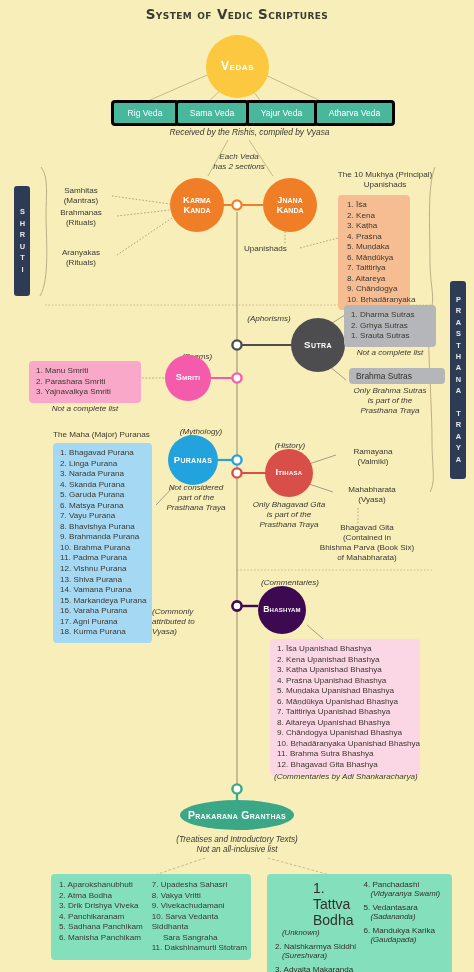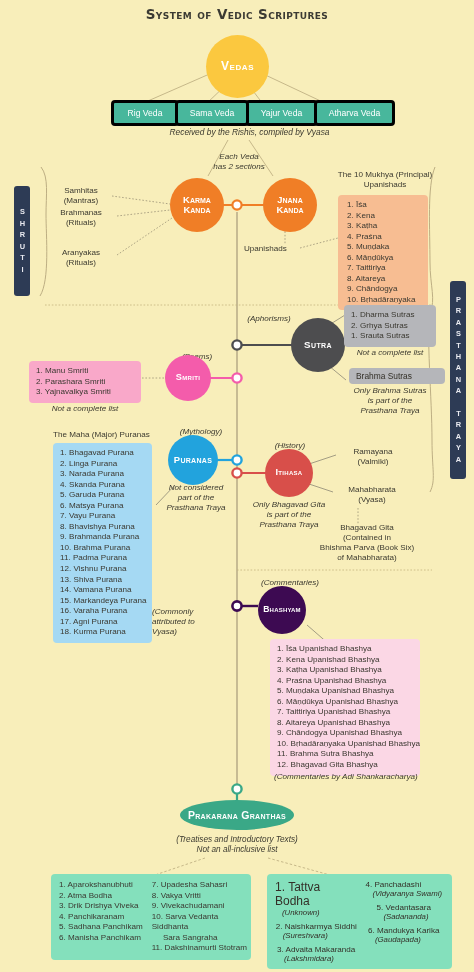--- a/index.html
+++ b/index.html
@@ -68,21 +68,21 @@
 
   .vbar{
     position:absolute;background:#2d3b55;border-radius:3px;
     display:flex;flex-direction:column;align-items:center;justify-content:center;
     color:#e9eaf0;font-size:7.4px;font-weight:700;letter-spacing:0;
     line-height:1.6;padding:4px 0;box-sizing:border-box;
   }
   .vbar span{display:block;}
 
   .twocol{display:flex;gap:9px;}
-  .twocol .col{display:flex;flex-direction:column;align-items:center;}
+  .twocol .col{display:flex;flex-direction:column;}
 </style>
 </head>
 <body>
 
 <div id="root">
 
   <svg class="layer" viewBox="0 0 474 972">
 
     <g stroke="#b9a97c" stroke-width="0.8" fill="none">
       <path d="M214,72 L141,104"></path>
@@ -211,21 +211,21 @@
   <div class="lbl c" style="left:48px;top:186px;width:66px;white-space:pre-line;">Samhitas
 (Mantras)</div>
   <div class="lbl c" style="left:48px;top:208px;width:66px;white-space:pre-line;">Brahmanas
 (Rituals)</div>
   <div class="lbl c" style="left:48px;top:248px;width:66px;white-space:pre-line;">Aranyakas
 (Rituals)</div>
   <div class="lbl" style="left:244px;top:244px;width:60px;">Upanishads</div>
 
   <div class="lbl c" style="left:325px;top:170px;width:120px;white-space:pre-line;">The 10 Mukhya (Principal)
 Upanishads</div>
-  <div class="box box-orange" style="left:338px;top:195px;width:90px;padding-left:9px;">
+  <div class="box box-orange" style="left:338px;top:195px;width:72px;padding-left:9px;">
     <ul>
       <li>1. Īśa</li>
       <li>2. Kena</li>
       <li>3. Kaṭha</li>
       <li>4. Praśna</li>
       <li>5. Muṇḍaka</li>
       <li>6. Māṇḍūkya</li>
       <li>7. Taittiriya</li>
       <li>8. Aitareya</li>
       <li>9. Chāndogya</li>
@@ -369,21 +369,21 @@
           </ul>
         </div>
       </div>
     </div>
   </div>
 
   <div class="box box-green" style="left:267px;top:874px;width:185px;padding:6px 8px;">
     <div class="twocol" style="gap:6px;">
       <div class="col" style="width:92px;">
         <div style="margin-bottom:5px;">
-          <div style="font-size:12px;"><span>1.</span>
+          <div style="font-size:14px;margin-left:38px;"><span>1.</span>
             <span>Tattva Bodha</span></div>
           <div class="ital" style="font-size:7.8px;padding-left:7px;">(Unknown)</div>
         </div>
         <div style="margin-bottom:5px;">
           <div style="font-size:8.1px;"><span>2.</span>
             <span>Naishkarmya Siddhi</span></div>
           <div class="ital" style="font-size:7.8px;padding-left:7px;">(Sureshvara)</div>
         </div>
         <div>
           <div style="font-size:8.1px;"><span>3.</span>

